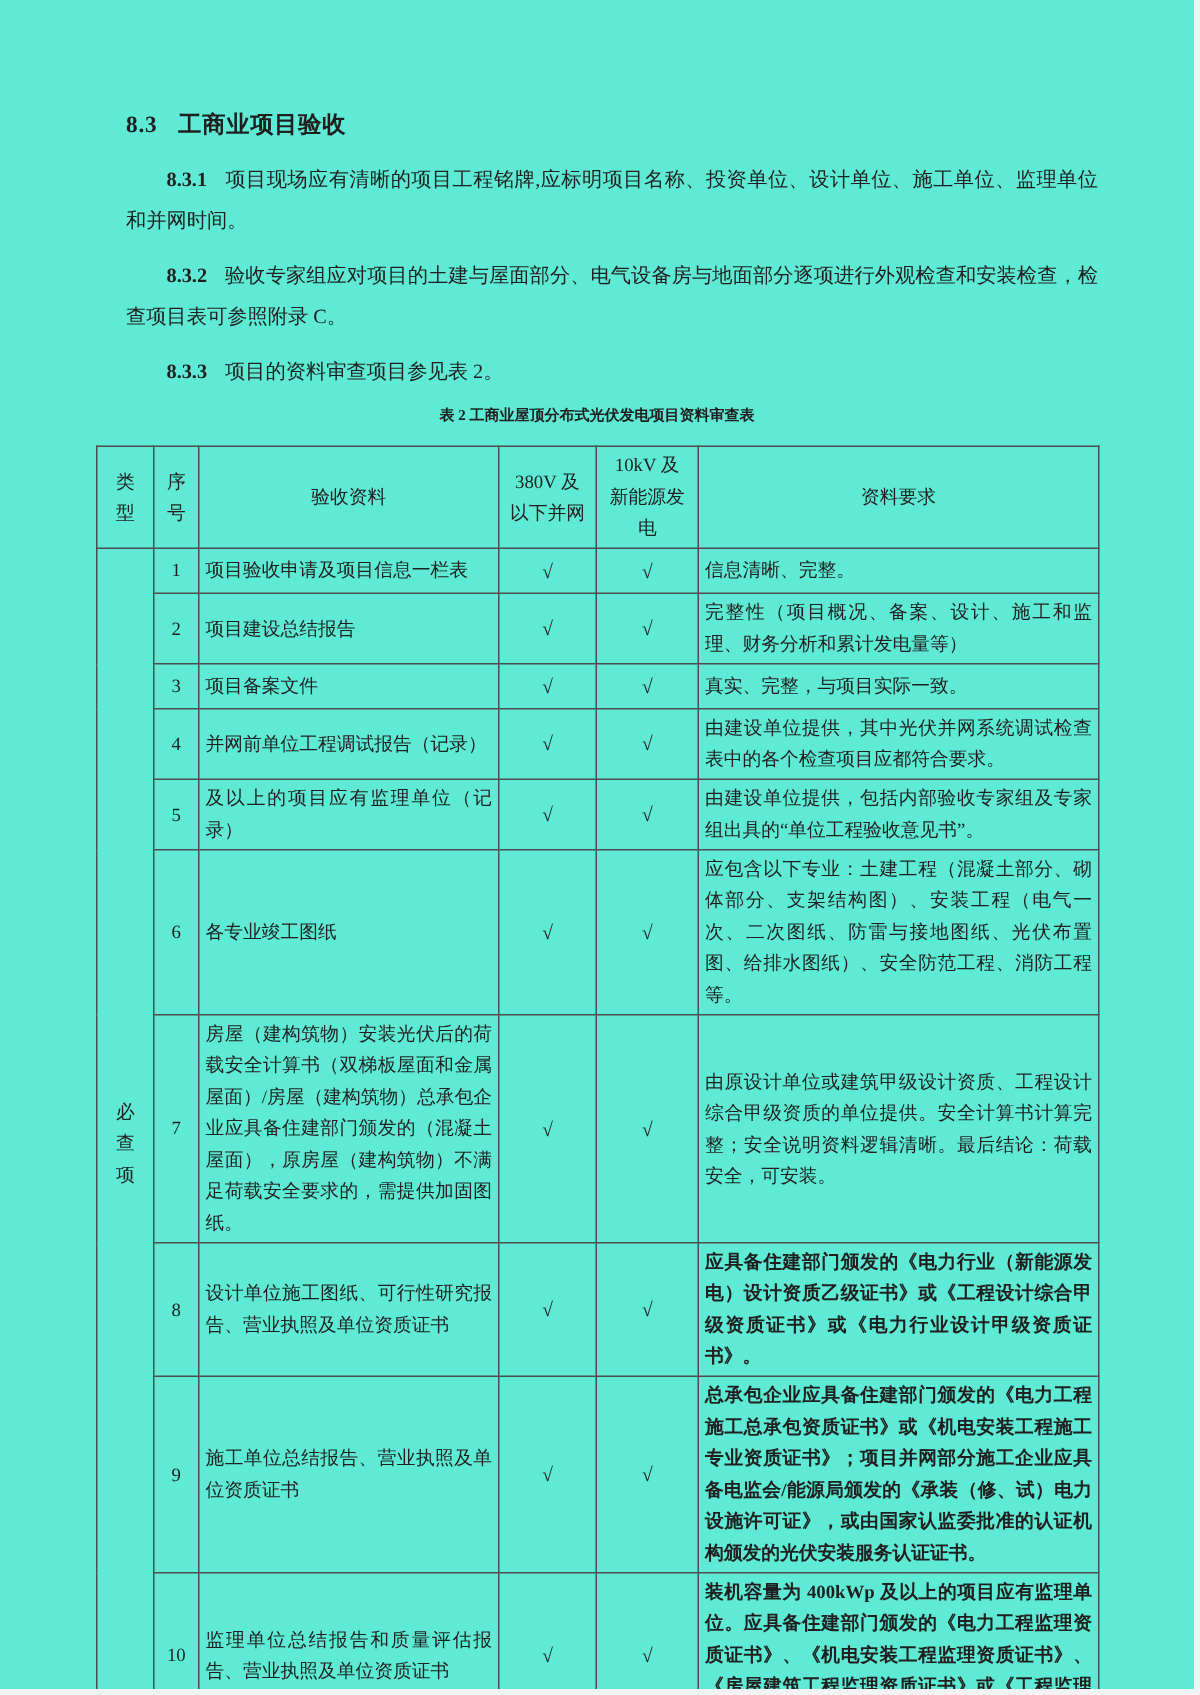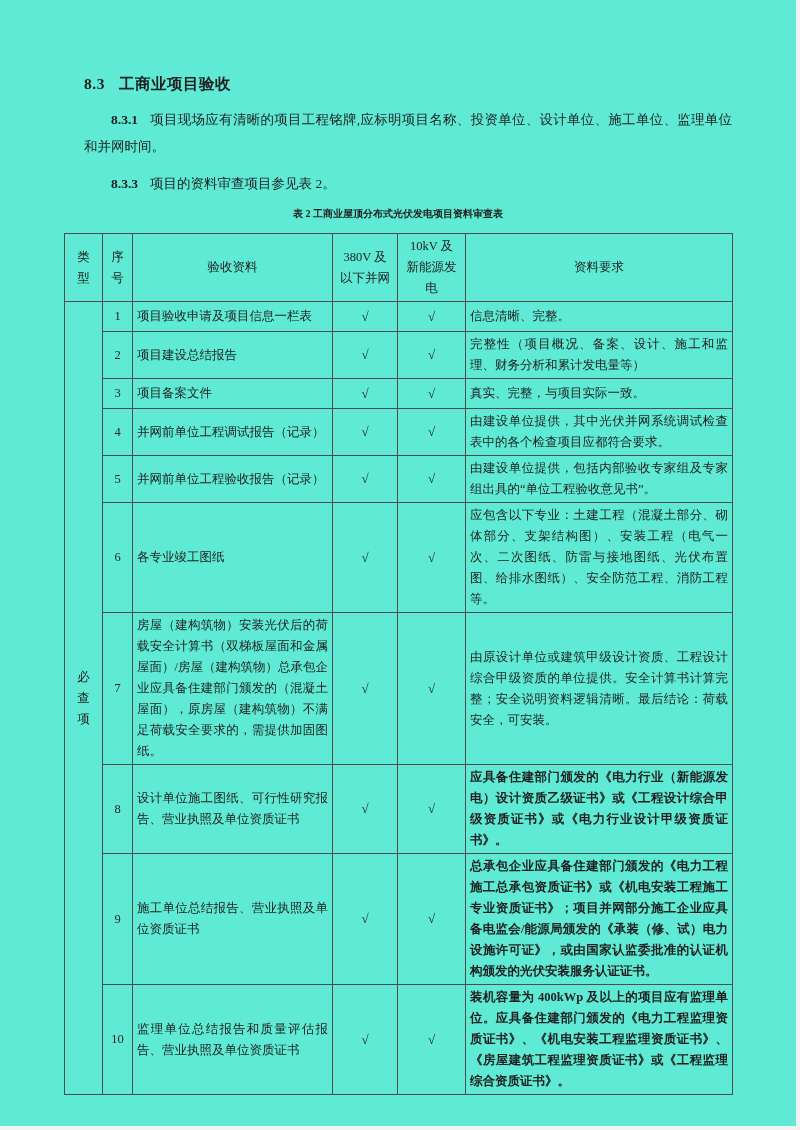--- a/index.html
+++ b/index.html
@@ -68,20 +68,21 @@
 </head>
 <body>
 
 <div class="page">
   <div class="doc-body">
 
     <h2 class="section-heading"><span class="sec-num">8.3</span><span>工商业项目验收</span></h2>
 
     <p class="para"><span class="para-num">8.3.1</span><span>项目现场应有清晰的项目工程铭牌,应标明项目名称、投资单位、设计单位、施工单位、监理单位和并网时间。</span></p>
 
+    <p class="para"><span class="para-num">8.3.2</span><span>验收专家组应对项目的土建与屋面部分、电气设备房与地面部分逐项进行外观检查和安装检查，检查项目表可参照附录 C。</span></p>
 
     <p class="para para-last"><span class="para-num">8.3.3</span><span>项目的资料审查项目参见表 2。</span></p>
 
     <div class="table-title">表 2  工商业屋顶分布式光伏发电项目资料审查表</div>
 
     <table class="review">
       <colgroup>
         <col style="width:38px">
           <col style="width:30px">
           <col style="width:200px">
@@ -128,21 +129,21 @@
       </tr>
       <tr style="height:47px">
         <td class="idx">4</td>
         <td class="mat">并网前单位工程调试报告（记录）</td>
         <td class="chk">√</td>
         <td class="chk">√</td>
         <td class="req">由建设单位提供，其中光伏并网系统调试检查表中的各个检查项目应都符合要求。</td>
       </tr>
       <tr style="height:42px">
         <td class="idx">5</td>
-        <td class="mat">并网前单位工程验收报告（记录）</td>
+        <td class="mat">及以上的项目应有监理单位（记录）</td>
         <td class="chk">√</td>
         <td class="chk">√</td>
         <td class="req">由建设单位提供，包括内部验收专家组及专家组出具的“单位工程验收意见书”。</td>
       </tr>
       <tr style="height:86px">
         <td class="idx">6</td>
         <td class="mat">各专业竣工图纸</td>
         <td class="chk">√</td>
         <td class="chk">√</td>
         <td class="req">应包含以下专业：土建工程（混凝土部分、砌体部分、支架结构图）、安装工程（电气一次、二次图纸、防雷与接地图纸、光伏布置图、给排水图纸）、安全防范工程、消防工程等。</td>

